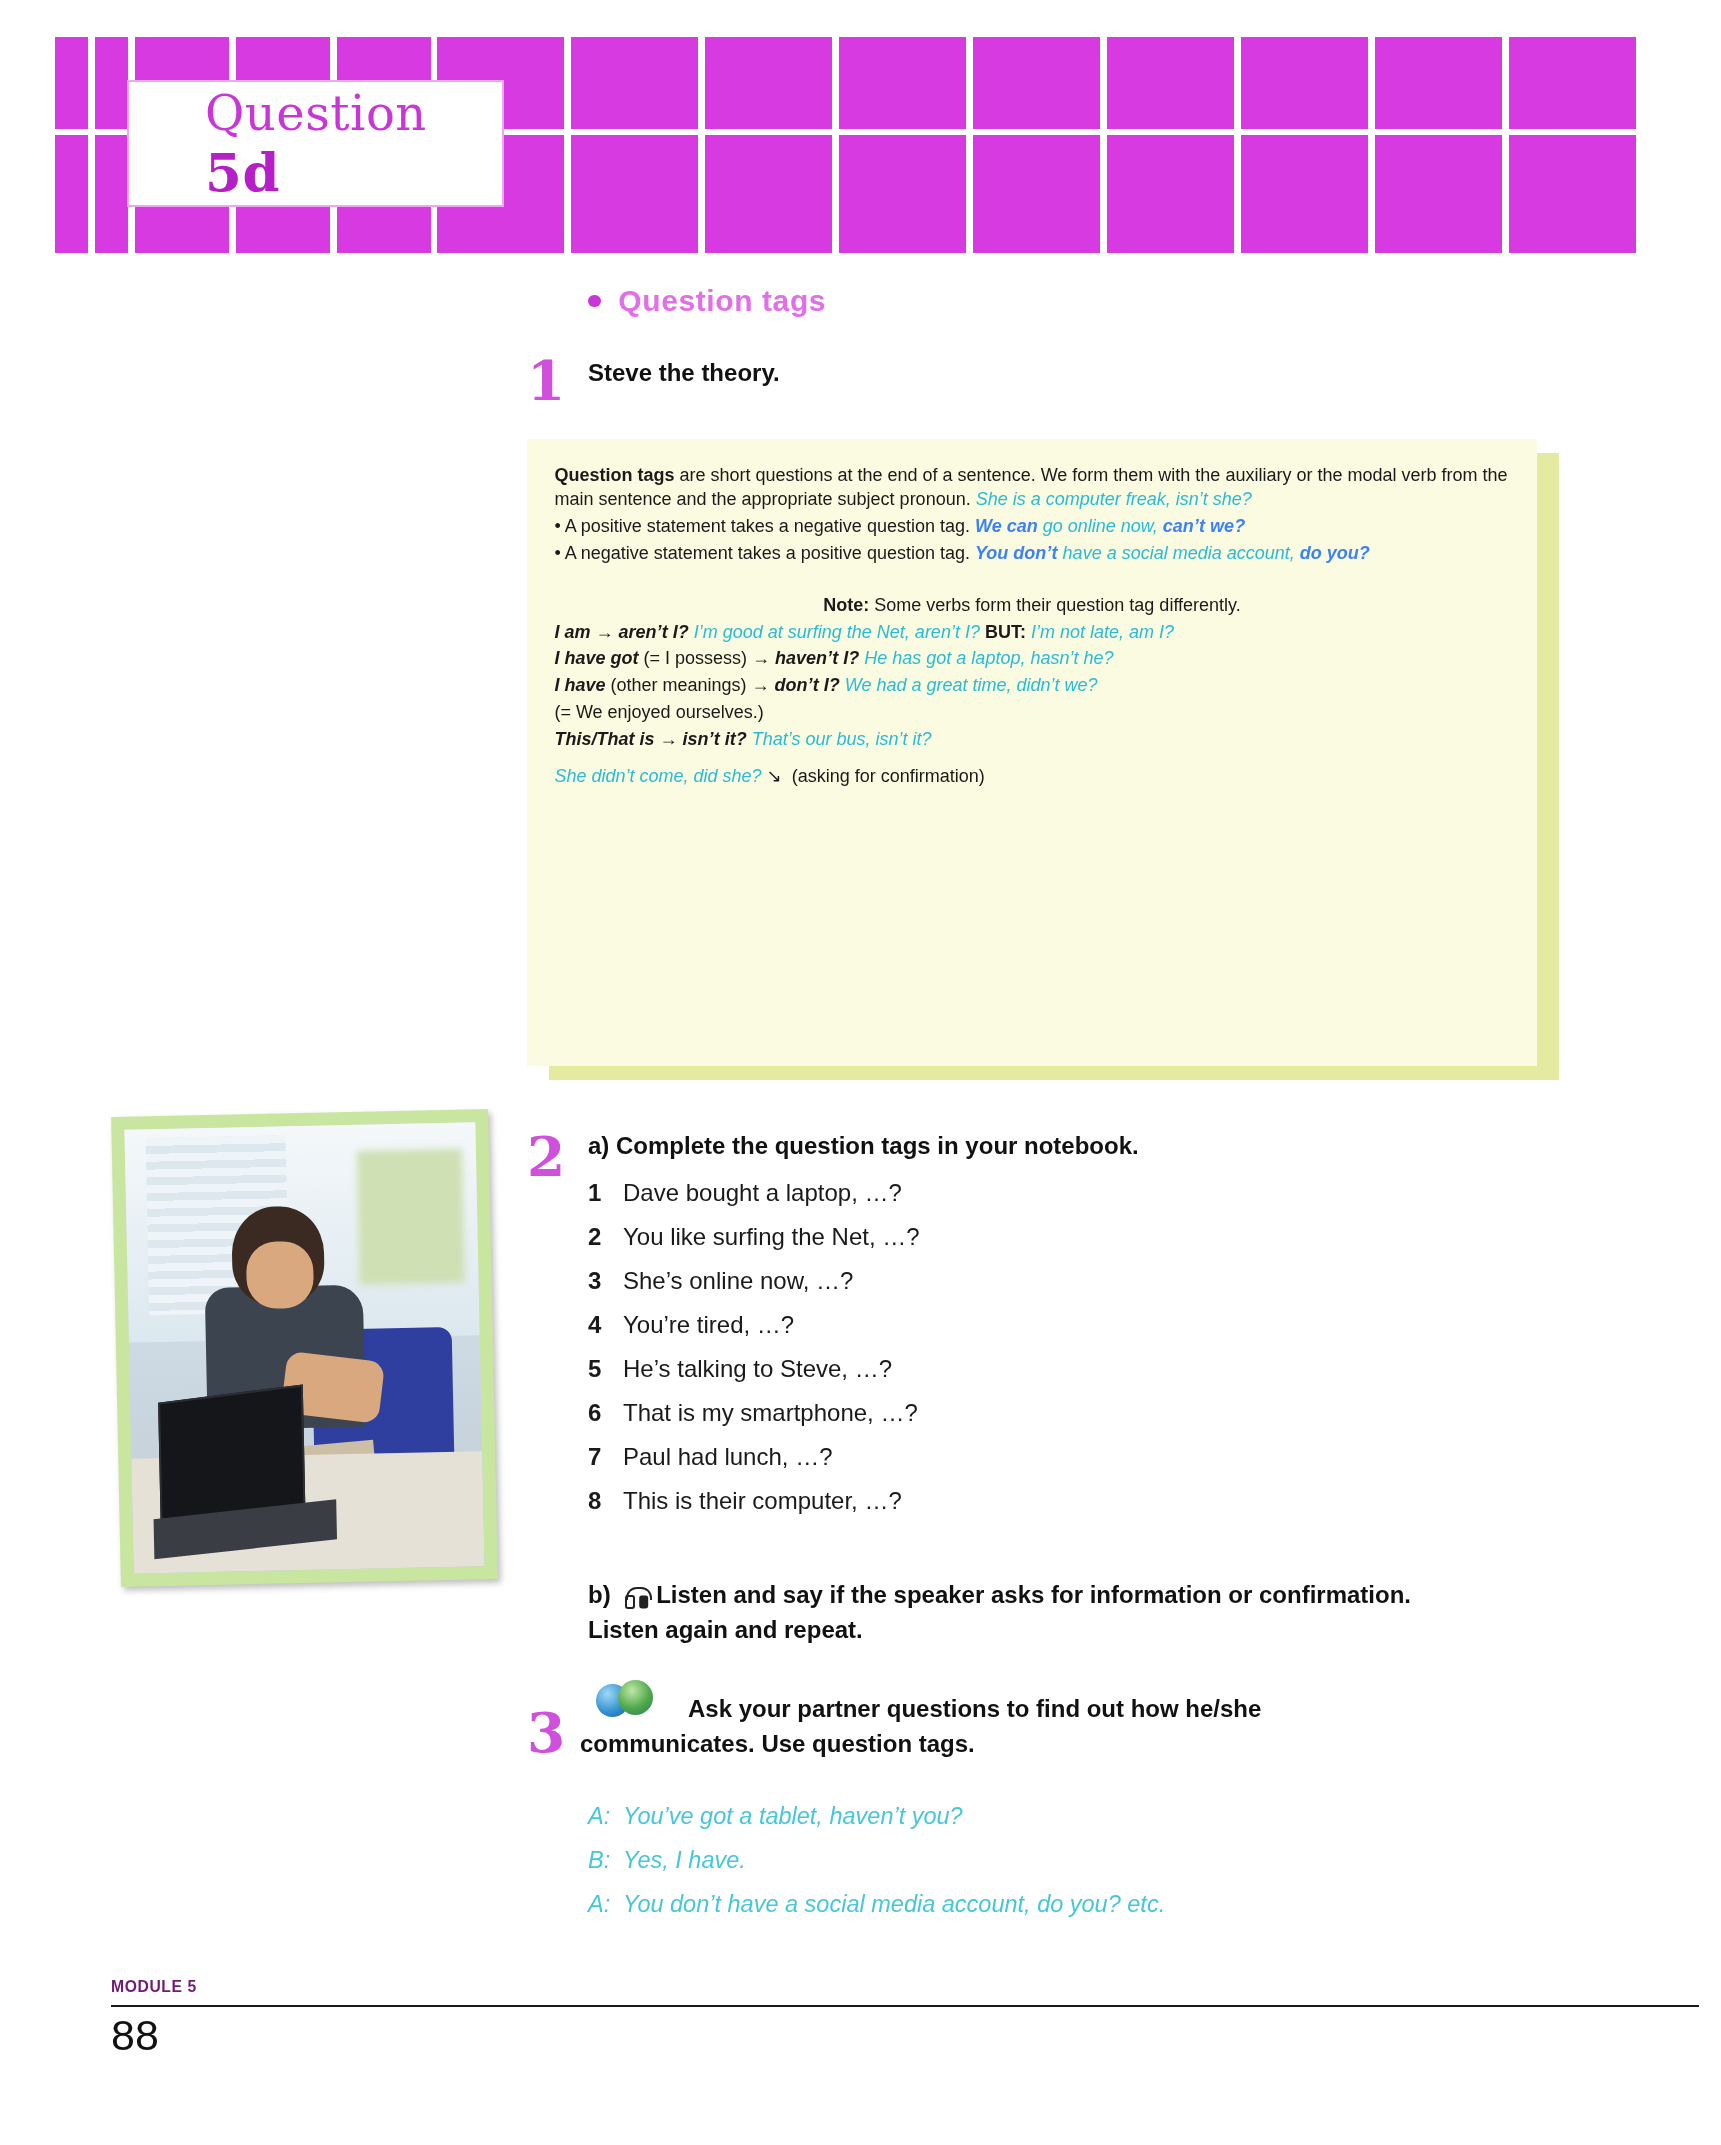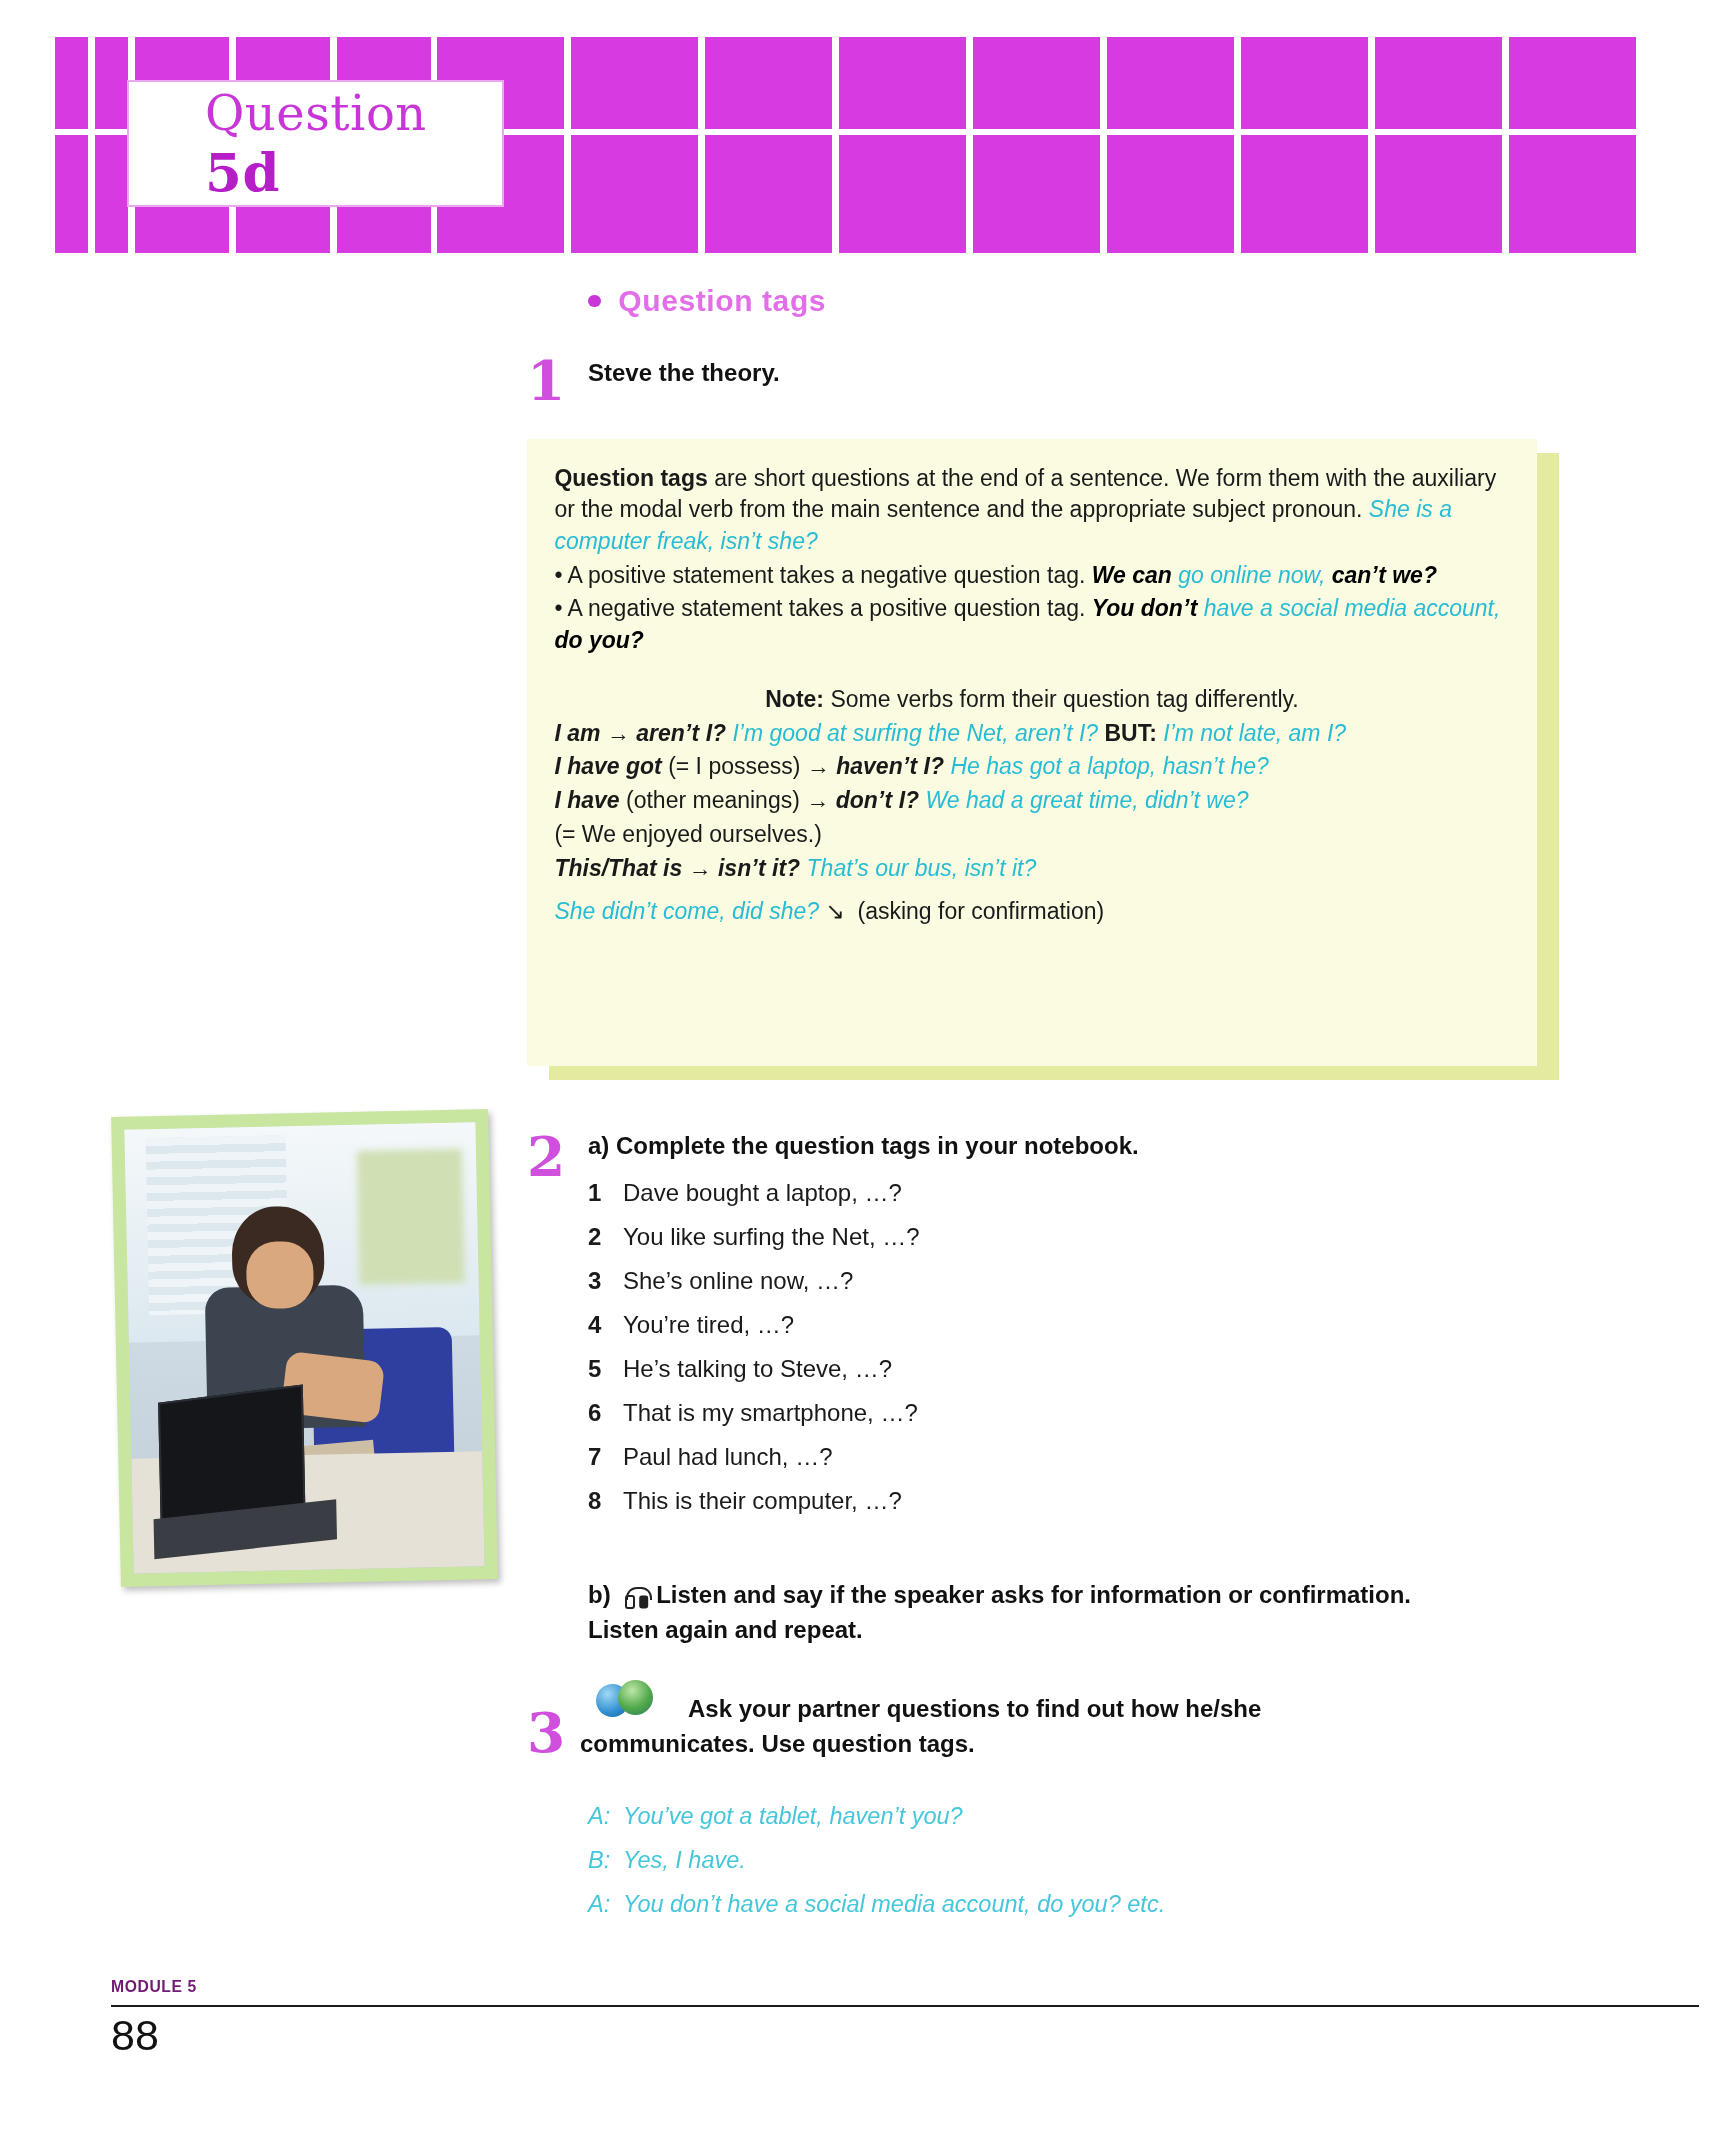--- a/index.html
+++ b/index.html
@@ -121,27 +121,27 @@
     left: 527px;
     top: 439px;
     width: 1010px;
     height: 627px;
     background: #fbfbe1;
     box-sizing: border-box;
     padding: 23.5px 27.4px 19.6px 27.4px;
   }
   .theory-box p {
     margin: 0 0 2px 0;
-    font-size: 23px;
+    font-size: 18px;
     line-height: 1.38;
     color: #1a1a1a;
   }
   .theory-box .gap { margin-top: 27px; text-align: center; }
   .bd { font-weight: bold; }
-  .cy-b { color: #000000; font-weight: bold; font-style: italic; }
+  .cy-b { color: #3b82f6; font-weight: bold; font-style: italic; }
   .cy-i { color: #27bcd4; font-style: italic; }
   .blk-bi { font-weight: bold; font-style: italic; color: #1a1a1a; }
 
   
   .photo-frame {
     position: absolute;
     left: 116px;
     top: 1113px;
     width: 377px;
     height: 470px;

